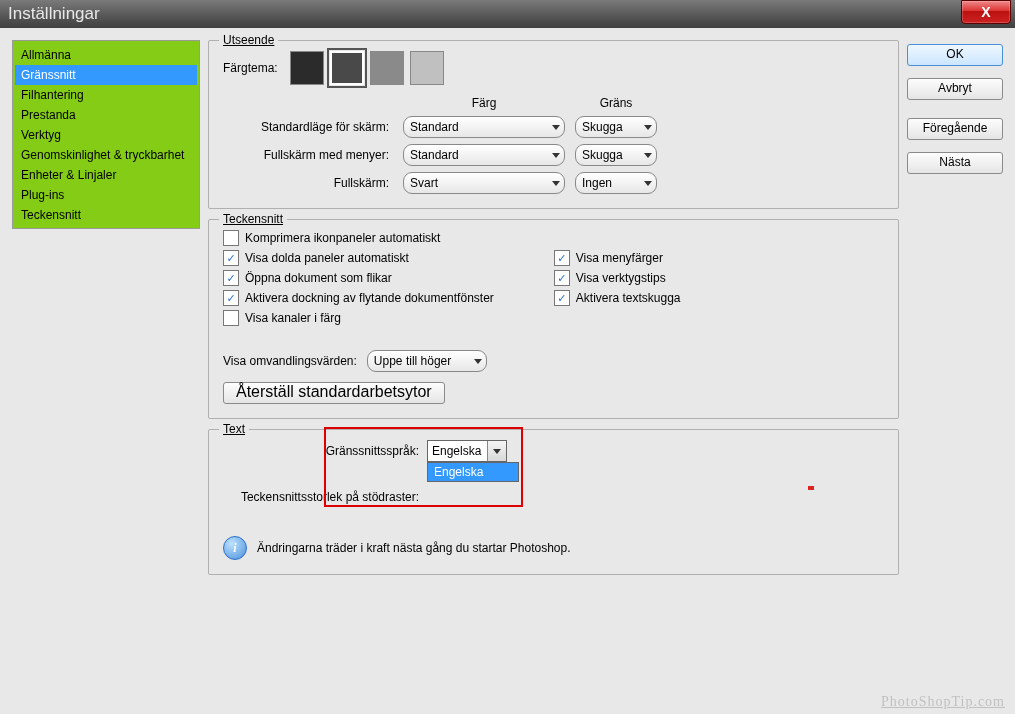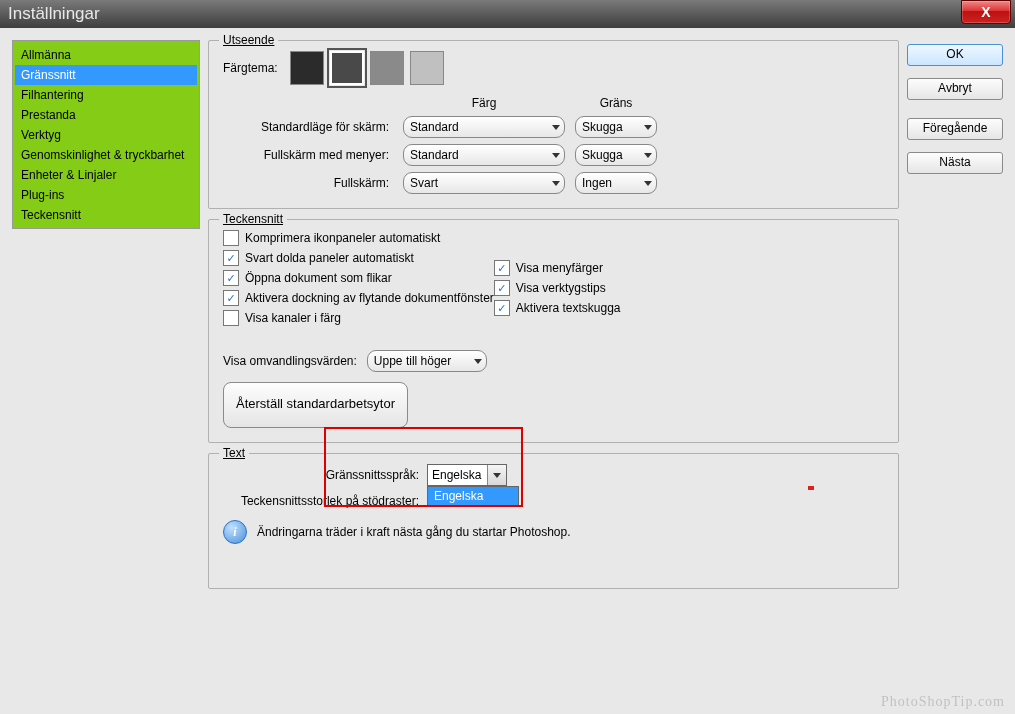--- a/index.html
+++ b/index.html
@@ -197,44 +197,44 @@
     background: #fff;
     display: flex;
     align-items: center;
     justify-content: center;
     font-size: 11px;
     color: #2a6fc9;
     line-height: 10px;
   }
   .two-col {
     display: flex;
-    align-items: center;
+    gap: 60px;
   }
   .col { flex: 0 0 auto; }
   .inline-row {
     display: flex;
     align-items: center;
     gap: 10px;
     margin-top: 20px;
   }
   .small-btn {
     height: 20px;
     background: linear-gradient(to bottom, #fdfdfd, #e5e5e5);
     border: 1px solid #8a8a8a;
-    border-radius: 8px;
-    font-size: 13px;
-    padding: 12px 12px;
+    border-radius: 3px;
+    font-size: 16px;
+    padding: 0 12px;
     line-height: 18px;
     display: inline-block;
   }
   
   .text-group-inner {
     display: flex;
     flex-direction: column;
-    gap: 4px;
+    gap: 24px;
   }
   .text-row {
     display: flex;
     align-items: center;
     gap: 8px;
   }
   .text-row .lbl2 {
     width: 196px;
     text-align: right;
   }
@@ -319,20 +319,21 @@
   }
   .watermark {
     position: absolute;
     right: 10px;
     bottom: 4px;
     color: #9a9a9a;
     font-size: 14px;
     letter-spacing: 1px;
     opacity: 0.5;
     font-family: Georgia, serif;
+    text-decoration: underline;
   }
 </style>
 </head>
 <body>
 
 <div class="window">
 
   <div class="titlebar">
     <span class="title">Inställningar</span>
     <div class="close-btn">
@@ -408,21 +409,21 @@
         <span class="group-title">Teckensnitt</span>
 
         <div class="two-col">
           <div class="col">
             <div class="check-row">
                 <span class="cb"></span>
                 <span>Komprimera ikonpaneler automatiskt</span>
               </div>
             <div class="check-row">
                 <span class="cb">✓</span>
-                <span>Svart dolda paneler automatiskt</span>
+                <span>Visa dolda paneler automatiskt</span>
               </div>
             <div class="check-row">
                 <span class="cb">✓</span>
                 <span>Öppna dokument som flikar</span>
               </div>
             <div class="check-row">
                 <span class="cb">✓</span>
                 <span>Aktivera dockning av flytande dokumentfönster</span>
               </div>
             <div class="check-row">

